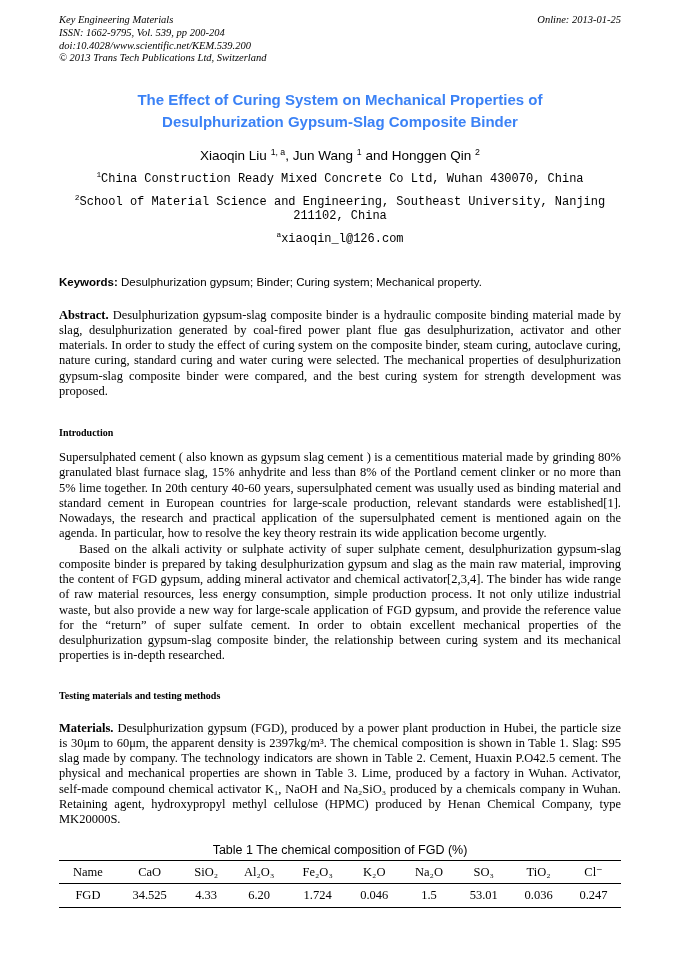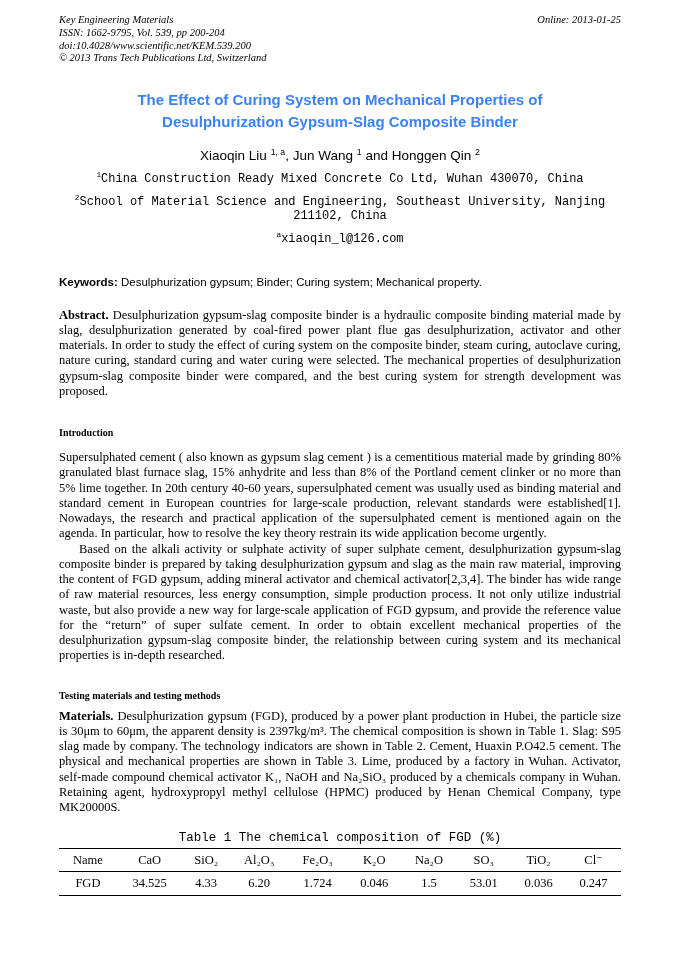--- a/index.html
+++ b/index.html
@@ -75,25 +75,25 @@
   .para { margin-top: 0; }
   .indent { text-indent: 20px; }
 
   .section-heading {
     font-family: "Liberation Serif", "DejaVu Serif", serif;
     font-size: 10px;
     font-weight: bold;
     margin: 28px 0 12px 0;
     color: #000;
   }
-  .section-heading.testing { margin-top: 26px; margin-bottom: 8px; }
+  .section-heading.testing { margin-top: 26px; margin-bottom: 20px; }
 
   
   .table-caption {
-    font-family: Liberation Mono, monospace;
+    font-family: Liberation Sans, sans-serif;
     font-size: 12.5px;
     text-align: center;
     margin-top: 16px;
     margin-bottom: 3px;
     color: #000;
   }
   table.data-table {
     width: 100%;
     border-collapse: collapse;
     font-family: "Liberation Serif", "DejaVu Serif", serif;

